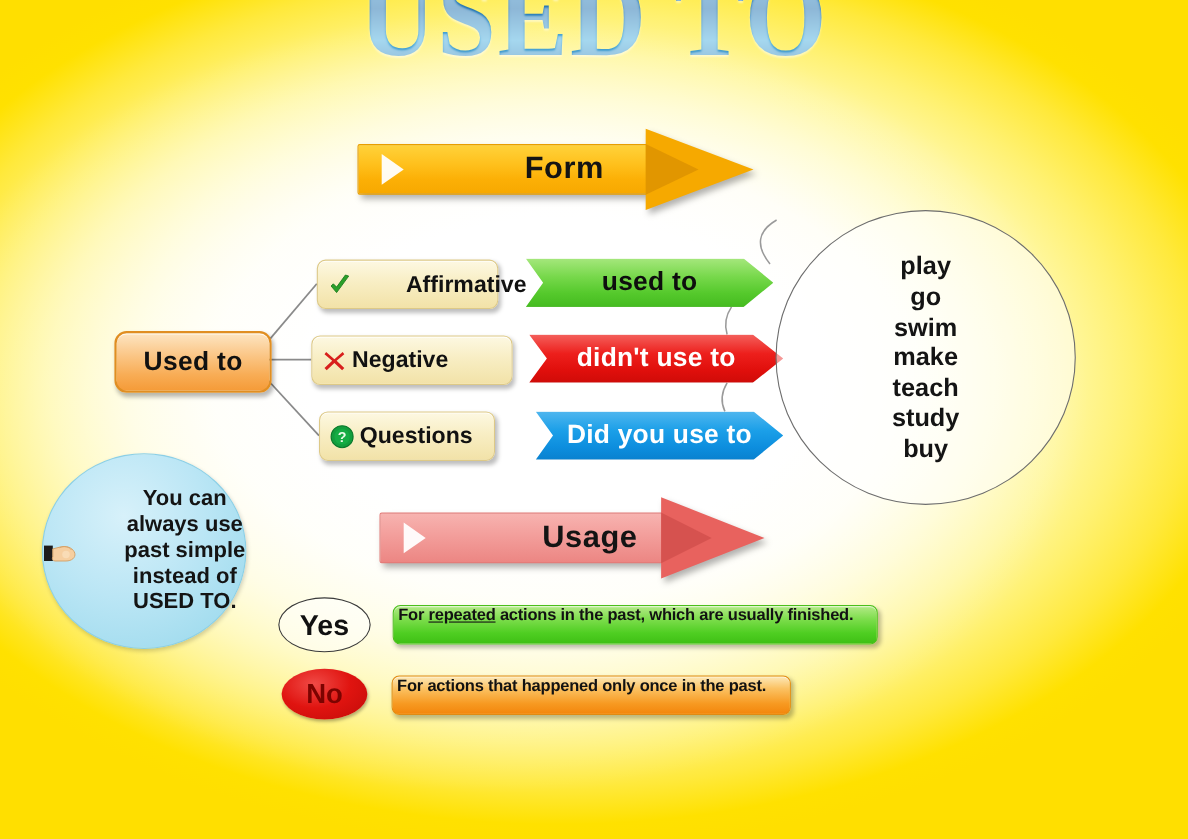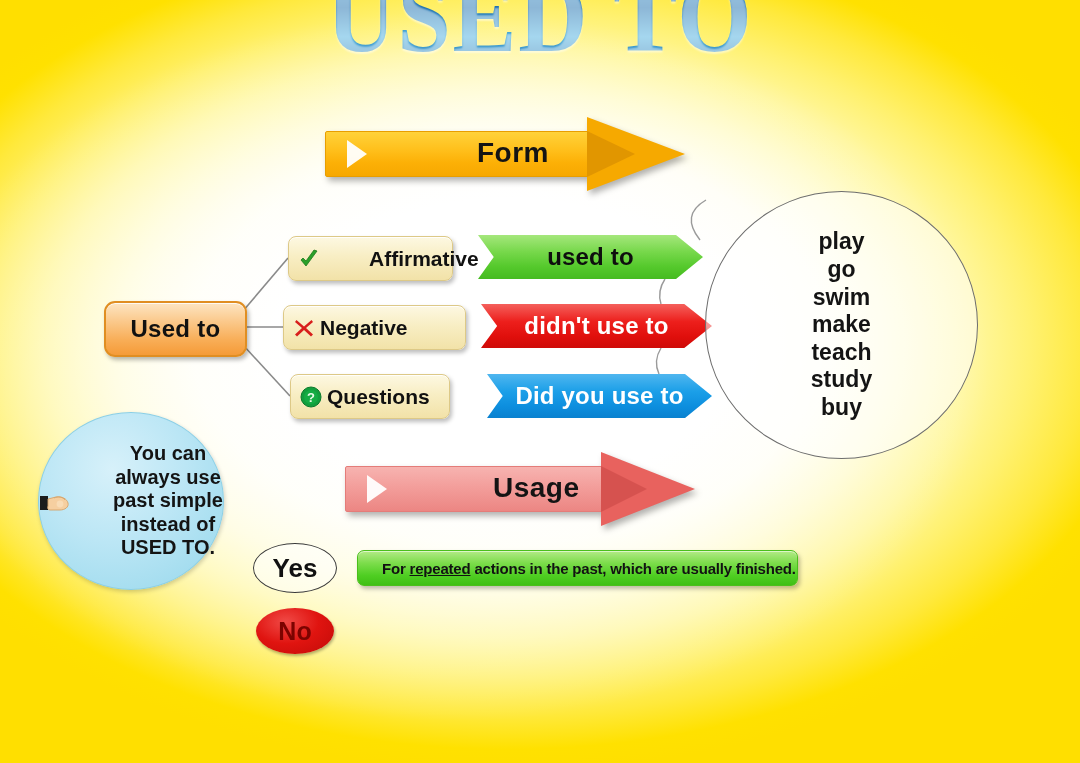--- a/index.html
+++ b/index.html
@@ -290,22 +290,22 @@
     box-shadow: 1px 2px 3px rgba(0,0,0,0.3);
     display: flex; align-items: center; justify-content: center;
   }
   #no-oval .otxt { font-size: 25px; font-weight: bold; color: #7c0300; }
 
   .stmt-box {
     position: absolute;
     height: 36px;
     border-radius: 7px;
     display: flex;
-    align-items: center;
-    padding: 0 24px;
+    align-items: flex-start;
+    padding: 0 4px;
     box-sizing: border-box;
     box-shadow: 2px 3px 4px rgba(0,0,0,0.26), inset 0 1px 0 rgba(255,255,255,0.55);
   }
   .stmt-box .stxt {
     font-size: 15px;
     font-weight: bold;
     color: #121212;
     white-space: nowrap;
     letter-spacing: -0.2px;
   }
@@ -438,14 +438,17 @@
   <div id="yes-oval">
     <span class="otxt">Yes</span>
   </div>
   <div id="stmt-yes" class="stmt-box">
     <span class="stxt"><span>For </span><u>repeated</u><span> actions in the past, which are usually finished.</span></span>
   </div>
 
   <div id="no-oval">
     <span class="otxt">No</span>
   </div>
+  <div id="stmt-no" class="stmt-box">
+    <span class="stxt"><span>For actions that happened only once in the past.</span></span>
+  </div>
 
 </div>
 
 </body></html>

